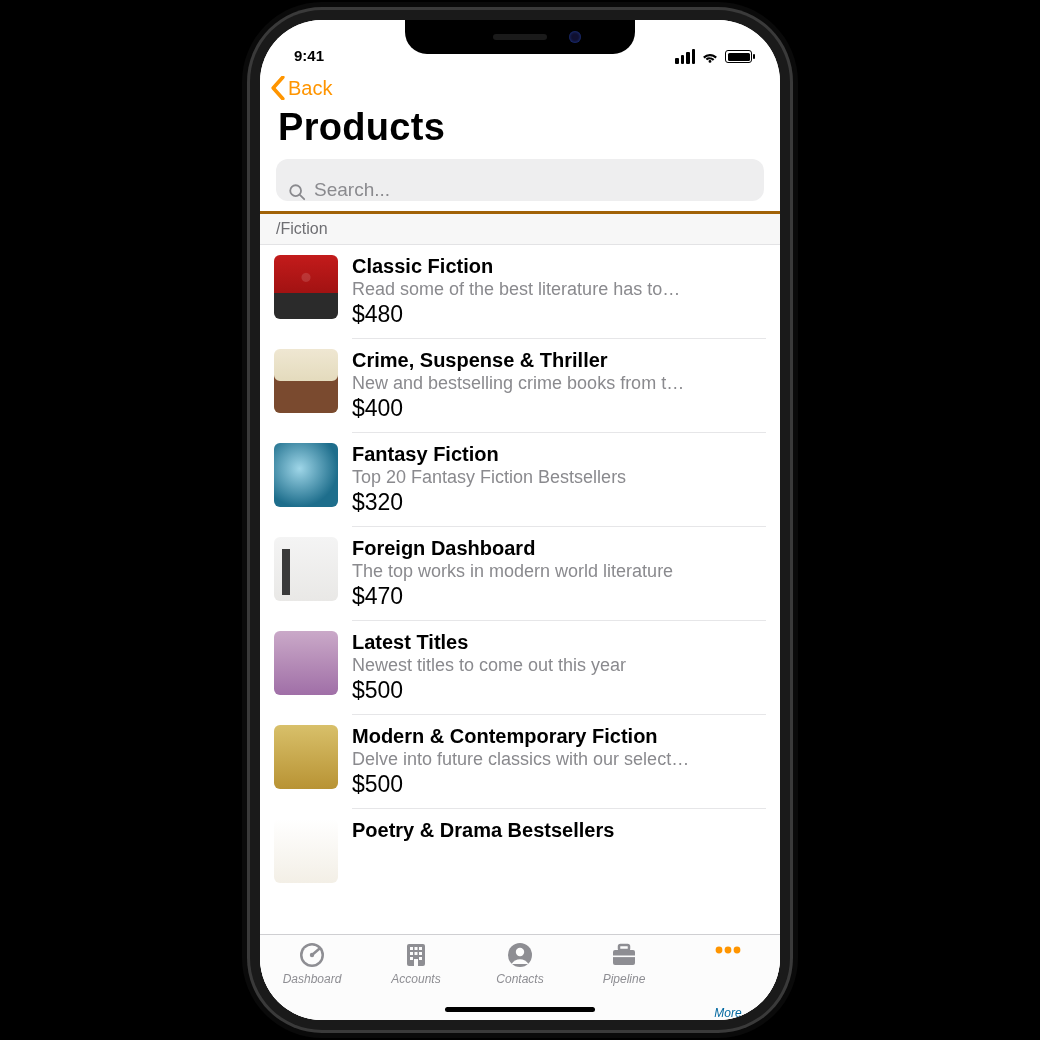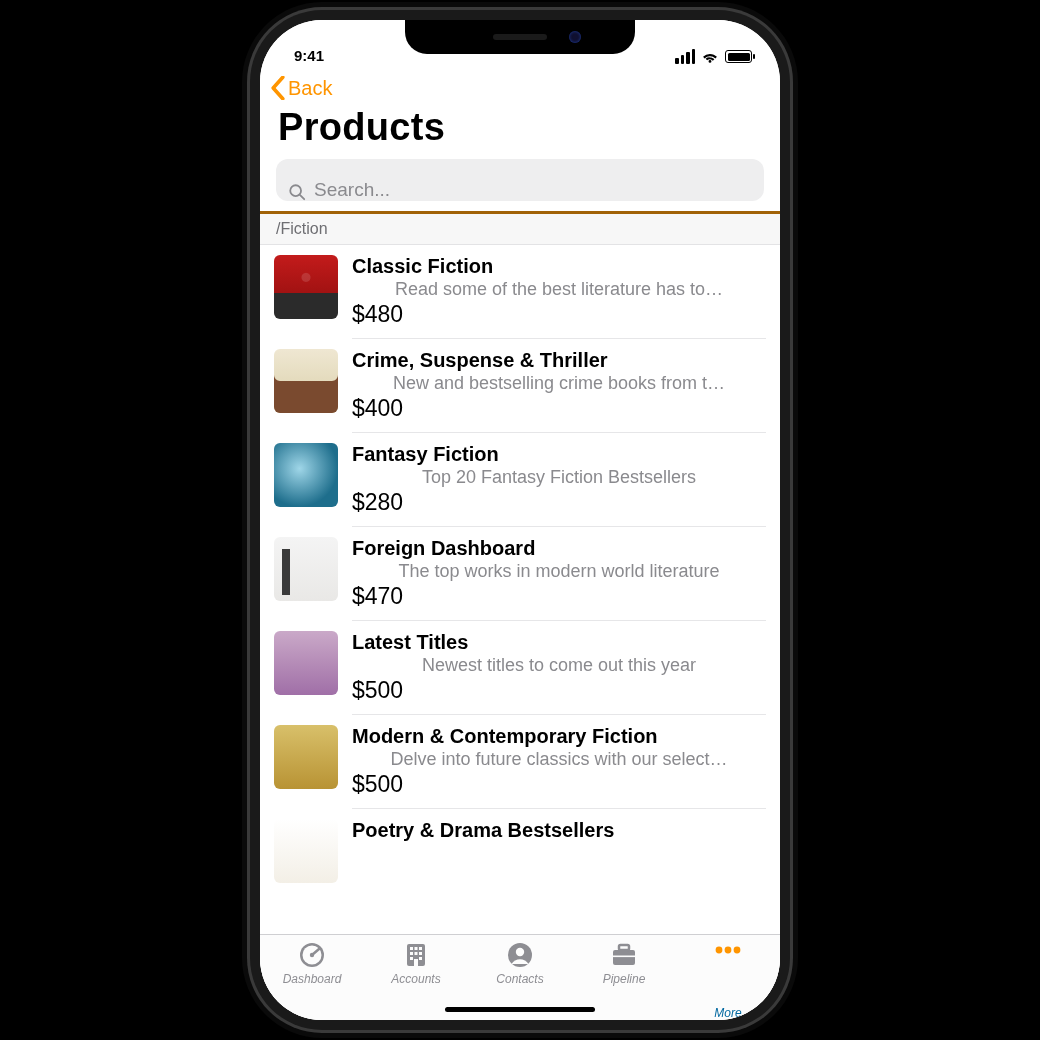--- a/index.html
+++ b/index.html
@@ -149,21 +149,20 @@
   }
   .row:last-child .rowbody { border-bottom:none; }
   .rowtitle {
     font-size:20px; font-weight:600; color:#000;
     white-space:nowrap; overflow:hidden; text-overflow:ellipsis;
   }
   .rowsub {
     font-size:18px; color:#8a8a8e;
     white-space:nowrap; overflow:hidden; text-overflow:ellipsis;
     margin-top:1px;
-    text-align:center;
   }
   .rowprice {
     font-size:23px; color:#000; margin-top:1px;
   }
 
   
   .tabbar {
     border-top:1px solid #cfcfd2;
     height:86px;
     display:flex;
@@ -262,21 +261,21 @@
           <div class="rowtitle">Crime, Suspense &amp; Thriller</div>
           <div class="rowsub">New and bestselling crime books from t…</div>
           <div class="rowprice">$400</div>
         </div>
       </div>
       <div class="row">
         <div class="thumb art3"></div>
         <div class="rowbody">
           <div class="rowtitle">Fantasy Fiction</div>
           <div class="rowsub">Top 20 Fantasy Fiction Bestsellers</div>
-          <div class="rowprice">$280</div>
+          <div class="rowprice">$320</div>
         </div>
       </div>
       <div class="row">
         <div class="thumb art4"></div>
         <div class="rowbody">
           <div class="rowtitle">Foreign Dashboard</div>
           <div class="rowsub">The top works in modern world literature</div>
           <div class="rowprice">$470</div>
         </div>
       </div>

